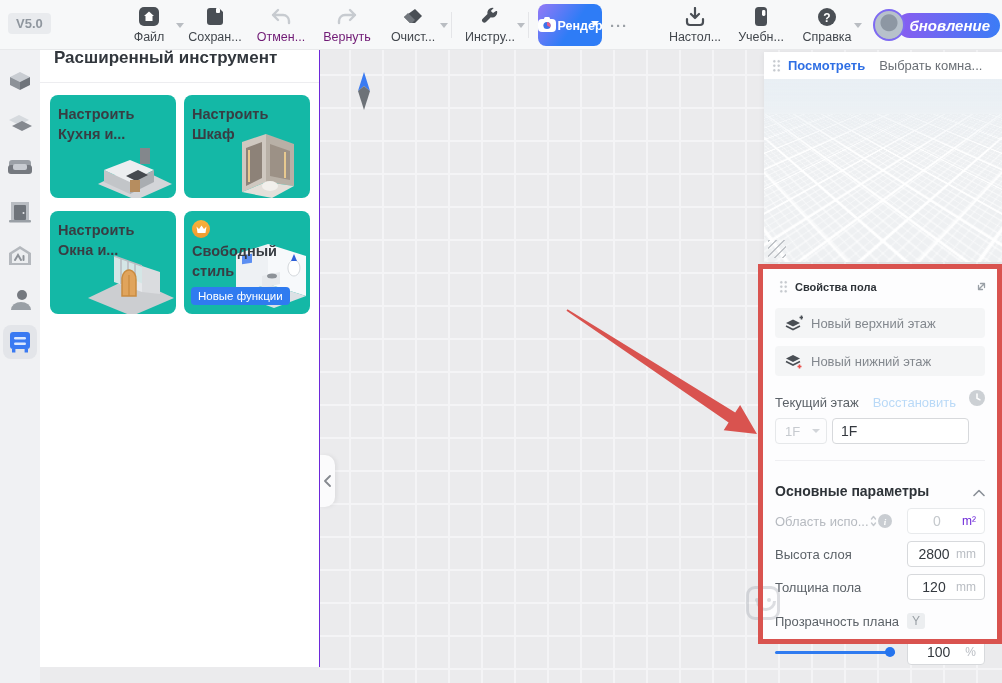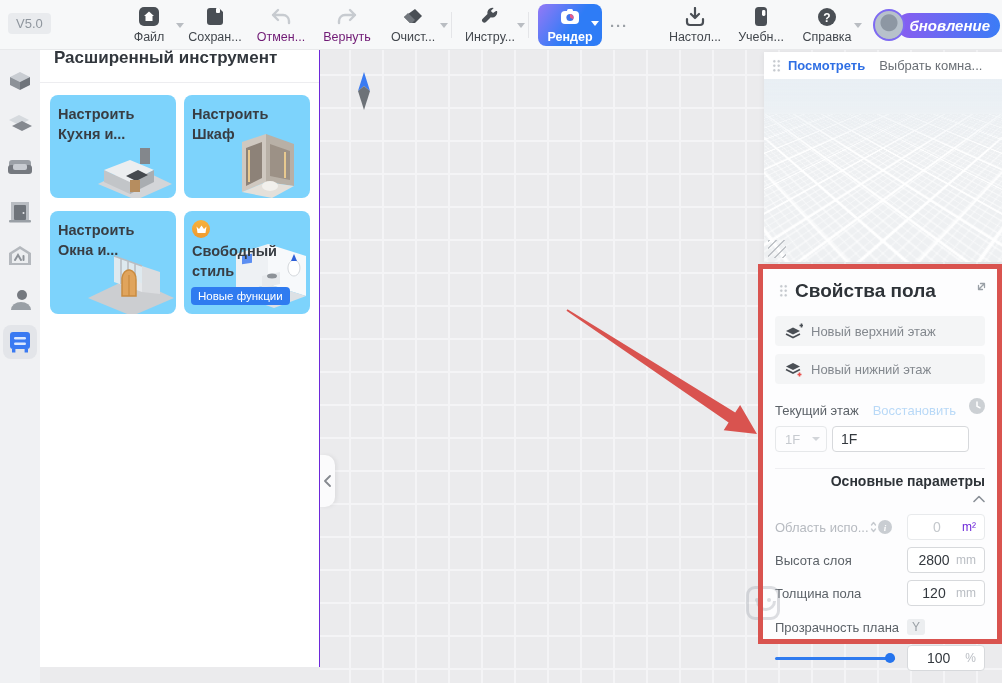--- a/index.html
+++ b/index.html
@@ -3,32 +3,32 @@
 <meta charset="utf-8">
 <style>
   * { margin:0; padding:0; box-sizing:border-box; }
   html,body { width:1002px; height:683px; overflow:hidden; }
   body { font-family:"Liberation Sans", sans-serif; background:#ebebed; position:relative; }
 
   
   .topbar { position:absolute; left:0; top:0; width:1002px; height:50px; background:#f7f8f9;
             border-bottom:1px solid #e8e9eb; z-index:30; display:flex; align-items:center; }
   .version-badge { position:absolute; left:8px; top:13px; background:#e9ebee; color:#8f969e;
-            font-size:13px; font-weight:normal; padding:3px 8px; border-radius:4px; }
+            font-size:13px; font-weight:bold; padding:3px 8px; border-radius:4px; }
   .tb-row { position:absolute; left:116px; top:0; height:50px; display:flex; align-items:center; }
   .tb-item { width:66px; display:flex; flex-direction:column; align-items:center; justify-content:center;
              height:48px; position:relative; cursor:pointer; }
   .tb-ic { height:22px; display:flex; align-items:center; justify-content:center; }
   .tb-label { font-size:12.5px; color:#42474d; margin-top:2px; white-space:nowrap; }
   .tb-item.disabled .tb-label { color:#701a75; }
   .caret { width:0; height:0; border-left:4px solid transparent; border-right:4px solid transparent;
            border-top:5px solid #b9bdc2; position:absolute; right:-2px; top:22px; }
   .vdiv { width:1px; height:26px; background:#e4e5e8; margin:0 5px; }
   .render-btn { width:64px; height:42px; border-radius:8px; margin:0 4px;
-                background:linear-gradient(125deg,#9479f6 0%,#2e7cf6 55%); display:flex; flex-direction:column;
+                background:linear-gradient(125deg,#9479f6 0%,#2e7cf6 55%); display:flex; flex-direction:row;
                 align-items:center; justify-content:center; position:relative; cursor:pointer; }
   .render-btn .tb-label { color:#fff; font-weight:bold; }
   .render-btn .caret { border-top-color:#fff; right:3px; top:17px; }
   .more-dots { width:26px; text-align:center; color:#9aa0a6; font-size:15px; font-weight:bold; letter-spacing:1px; cursor:pointer; }
   .sp { width:30px; }
   .account { position:absolute; right:2px; top:9px; display:flex; align-items:center; z-index:31; }
   .avatar { width:32px; height:32px; border-radius:50%; border:2px solid #7e6af2;
             background:radial-gradient(circle at 50% 42%, #8d97a3 0 8px, #b7c1cb 9px 16px, #6d7683 17px);
             z-index:2; }
   .update-badge { margin-left:-8px; background:linear-gradient(90deg,#8a5cf0,#3b7cf6); color:#fff;
@@ -39,21 +39,21 @@
   .sb-item { position:absolute; left:3px; width:34px; height:34px; display:flex; align-items:center;
              justify-content:center; cursor:pointer; border-radius:8px; }
   .sb-item.active { background:#e3e5e9; }
 
   
   .left-panel { position:absolute; left:40px; top:34px; width:280px; height:633px; background:#fff;
                 border-right:1px solid #6d28d9; z-index:20; }
   .lp-header { height:49px; display:flex; align-items:center; padding-left:14px; border-bottom:1px solid #ededf0;
                font-size:17px; font-weight:bold; color:#32373d; }
   .cards { padding:12px 10px; display:grid; grid-template-columns:126px 126px; gap:13px 8px; }
-  .card { width:126px; height:103px; background:#7dd3fc; border-radius:8px; padding:9px 8px; position:relative;
+  .card { width:126px; height:103px; background:#14b8a6; border-radius:8px; padding:9px 8px; position:relative;
           overflow:hidden; cursor:pointer; }
   .card-title { font-size:14.5px; font-weight:bold; color:#383d43; line-height:1.4; position:relative; z-index:2; }
   .card-img { position:absolute; right:0; bottom:0; z-index:1; }
   .crown-badge { width:18px; height:18px; border-radius:50%; background:linear-gradient(180deg,#f7b23c,#f09a2e);
                  display:flex; align-items:center; justify-content:center; margin-bottom:3px; }
   .new-badge { position:absolute; left:7px; bottom:9px; background:#2f7bf0; color:#fff; font-size:11.5px;
                padding:3px 7px; border-radius:4px; z-index:3; white-space:nowrap; }
   .collapse-tab { position:absolute; left:320px; top:455px; width:15px; height:52px; background:#fbfbfc;
                   border-radius:0 10px 10px 0; box-shadow:2px 0 4px rgba(0,0,0,.06); z-index:21;
                   display:flex; align-items:center; justify-content:center; cursor:pointer; }
@@ -85,21 +85,21 @@
              background-color:#eef0f2; }
   .haze { position:absolute; left:0; right:0; top:0; height:70px;
           background:linear-gradient(180deg,#e9eff4 0%, rgba(240,243,246,0) 100%); }
   .resize-handle { position:absolute; left:4px; bottom:4px; width:18px; height:18px;
           background:repeating-linear-gradient(135deg,#b4b8bd 0 1.5px, transparent 1.5px 5.5px); opacity:.8; cursor:nwse-resize; }
 
   
   .floor-panel { position:absolute; left:763px; top:269px; width:234px; height:370px; background:#fdfdfe;
                  z-index:10; box-shadow:0 1px 6px rgba(0,0,0,.07); }
   .fp-header { display:flex; align-items:center; padding:11px 10px 6px 8px; position:relative; }
-  .fp-title { font-size:19px; font-weight:bold; color:#2e3338; }
+  .fp-title { font-size:11px; font-weight:bold; color:#2e3338; }
   .expand-ic { position:absolute; right:9px; top:10px; cursor:pointer; }
   .fp-btn { margin:8px 12px 0 12px; height:30px; background:#f4f5f6; border-radius:4px; display:flex;
             align-items:center; padding-left:10px; cursor:pointer; }
   .fp-btn span.lbl { font-size:13px; color:#83888e; margin-left:8px; }
   .fp-row-label { display:flex; align-items:flex-end; margin:14px 12px 0 12px; position:relative; }
   .fp-label { font-size:13px; color:#5c6268; }
   .restore { font-size:13px; color:#b9d9f7; margin-left:14px; cursor:default; }
   .clock { margin-left:auto; }
   .fp-inputs { display:flex; margin:8px 28px 0 12px; }
   .mini-select { width:52px; height:26px; border:1px solid #e6e8ea; border-radius:4px; color:#c6cacf;
@@ -109,22 +109,22 @@
   .inputbox { height:26px; border:1px solid #d7d9dc; border-radius:4px; background:#fff; display:flex;
               align-items:center; padding:0 8px; }
   .inputbox input { border:0; outline:0; width:100%; font-size:14px; color:#33383e;
                     font-family:"Liberation Sans",sans-serif; background:transparent; }
   .inputbox .unit { font-size:12px; color:#b9bdc3; margin-left:4px; }
   .inputbox.disabled { border-color:#e8eaec; }
   .inputbox.disabled input { color:#c4c8cc; }
   .inputbox.disabled .unit { color:#6d28d9; }
   .name-input { flex:1; margin-left:5px; }
   .name-input input { text-align:left; font-size:14px; }
-  .section-head { margin:16px 12px 0 12px; padding-top:4px; border-top:1px solid #efeff2; display:flex;
-                  align-items:flex-end;flex-direction:column; }
+  .section-head { margin:16px 12px 0 12px; padding-top:22px; border-top:1px solid #efeff2; display:flex;
+                  align-items:flex-start; }
   .section-title { font-size:14px; font-weight:bold; color:#2e3338; }
   .sec-chev { margin-left:auto; cursor:pointer; }
   .param-row { display:flex; align-items:center; margin:7px 12px 0 12px; height:26px; }
   .param-row .fp-label { flex:1; display:flex; align-items:center; }
   .param-row .fp-label.dis { color:#b6bac0; }
   .param-row .inputbox { width:78px; }
   .param-row .inputbox input { text-align:center; }
   .opacity-label-row { display:flex; align-items:center; margin:13px 12px 0 12px; }
   .y-badge { background:#eceef0; color:#9aa0a6; font-size:12px; border-radius:3px; padding:1px 5px; margin-left:8px; }
   .slider-row { display:flex; align-items:center; margin:10px 12px 0 12px; }

